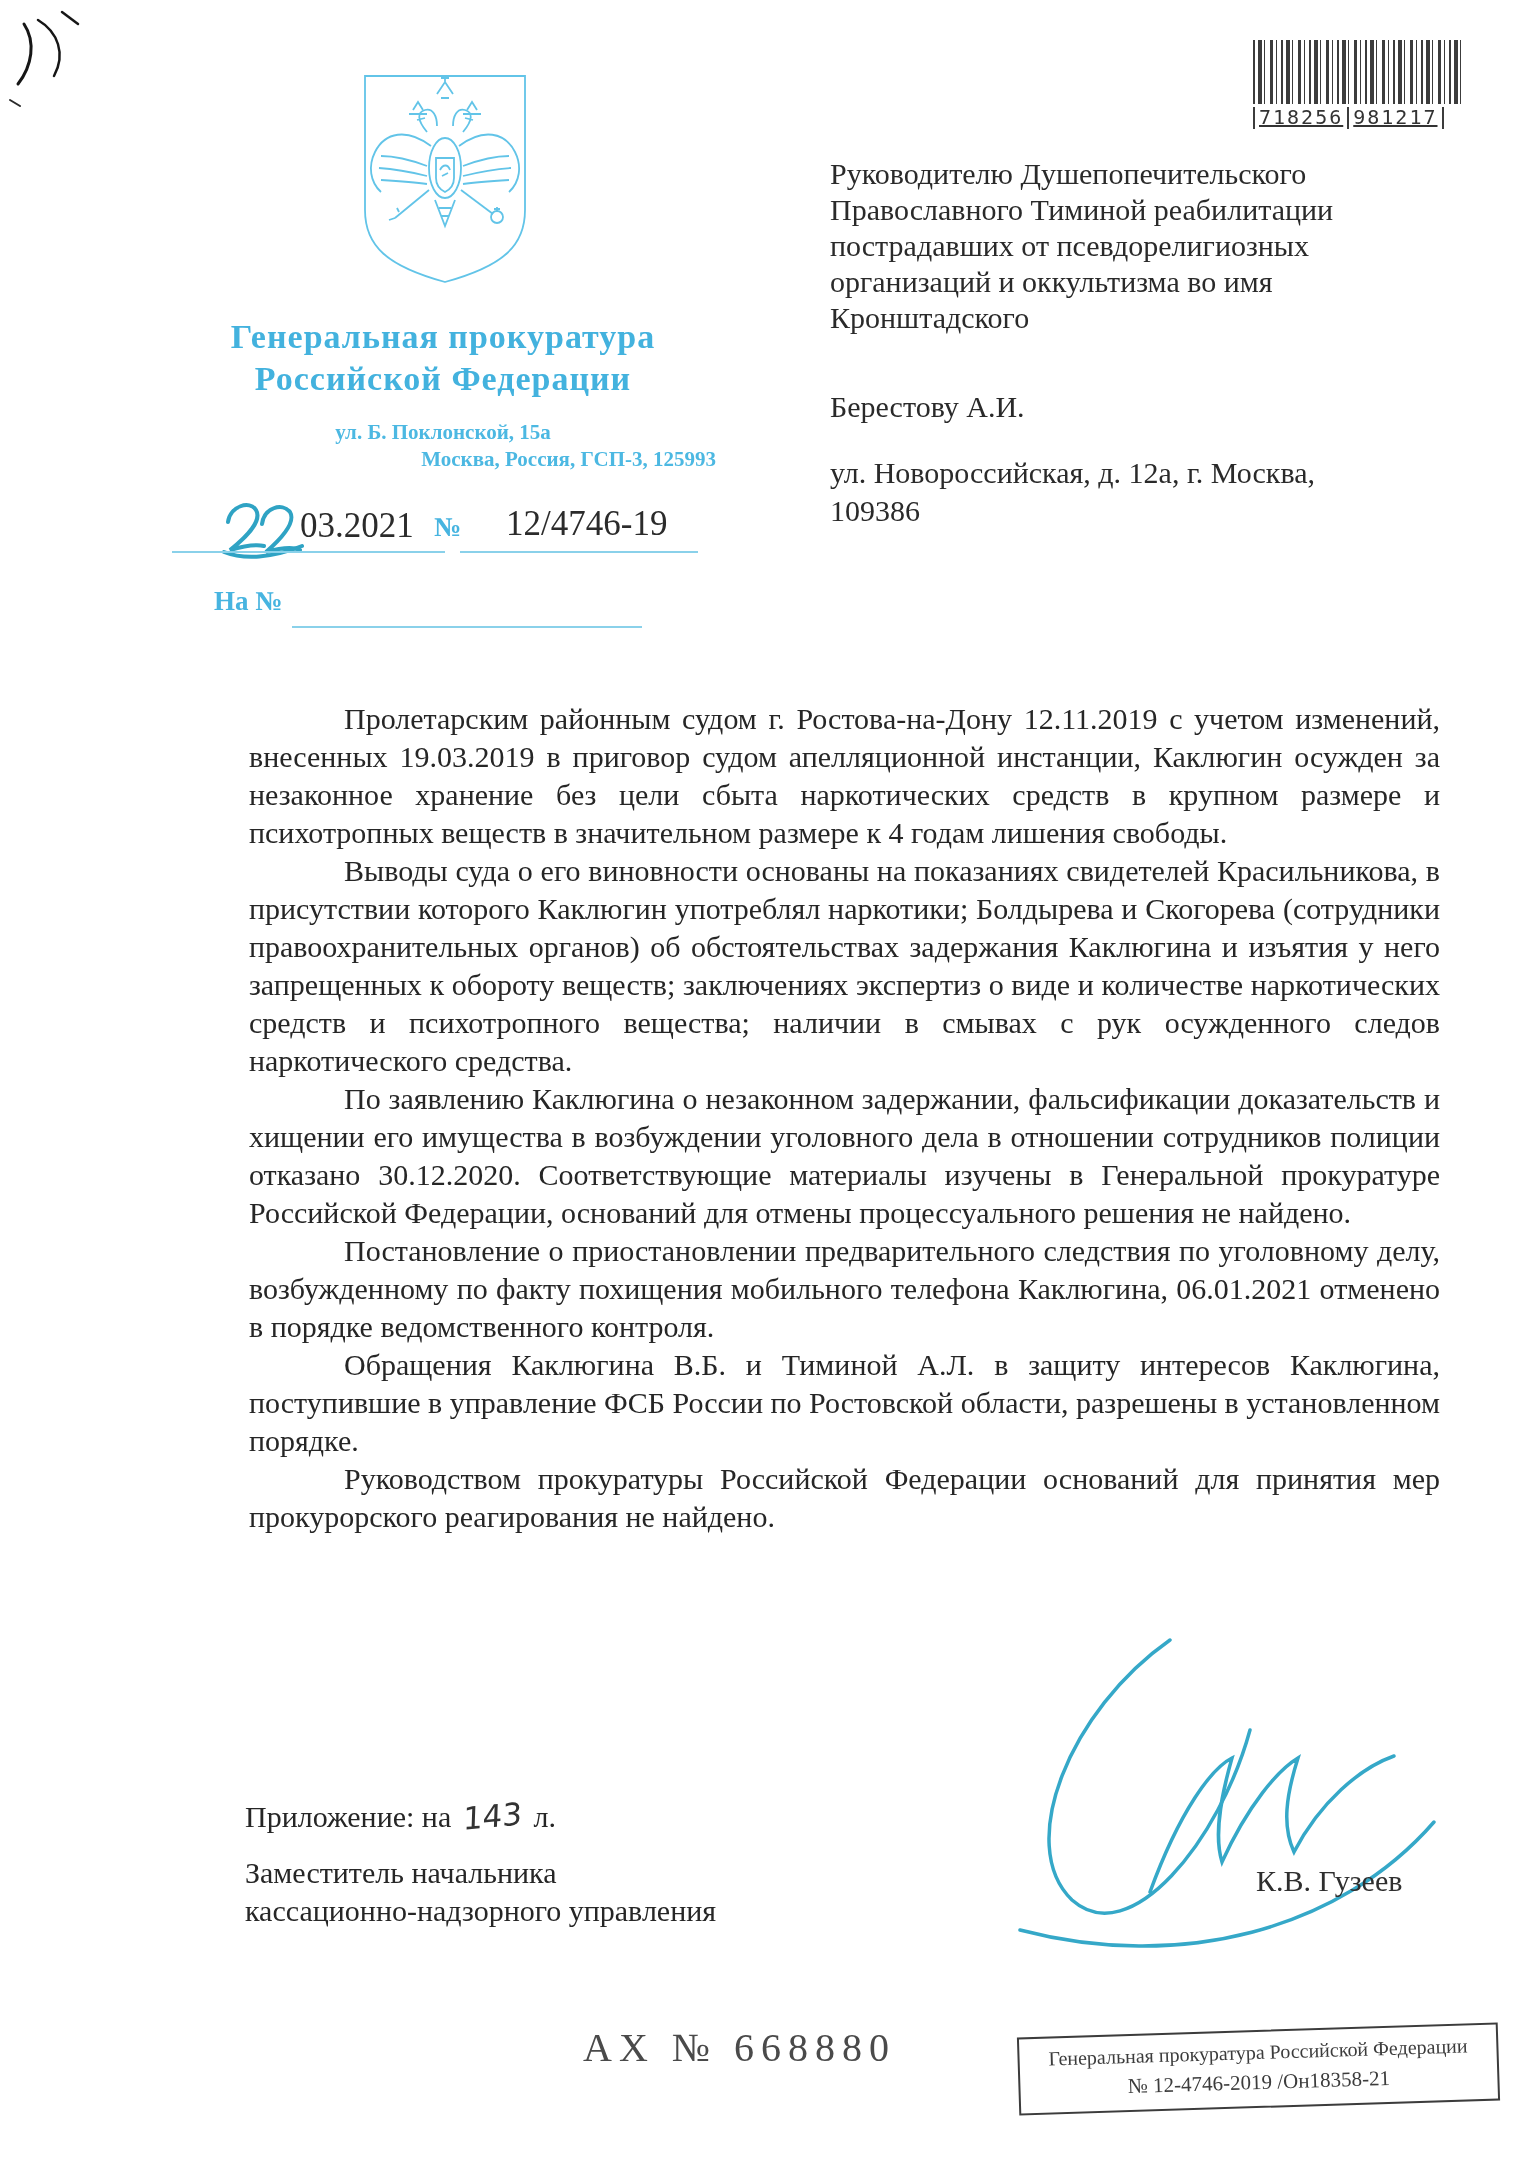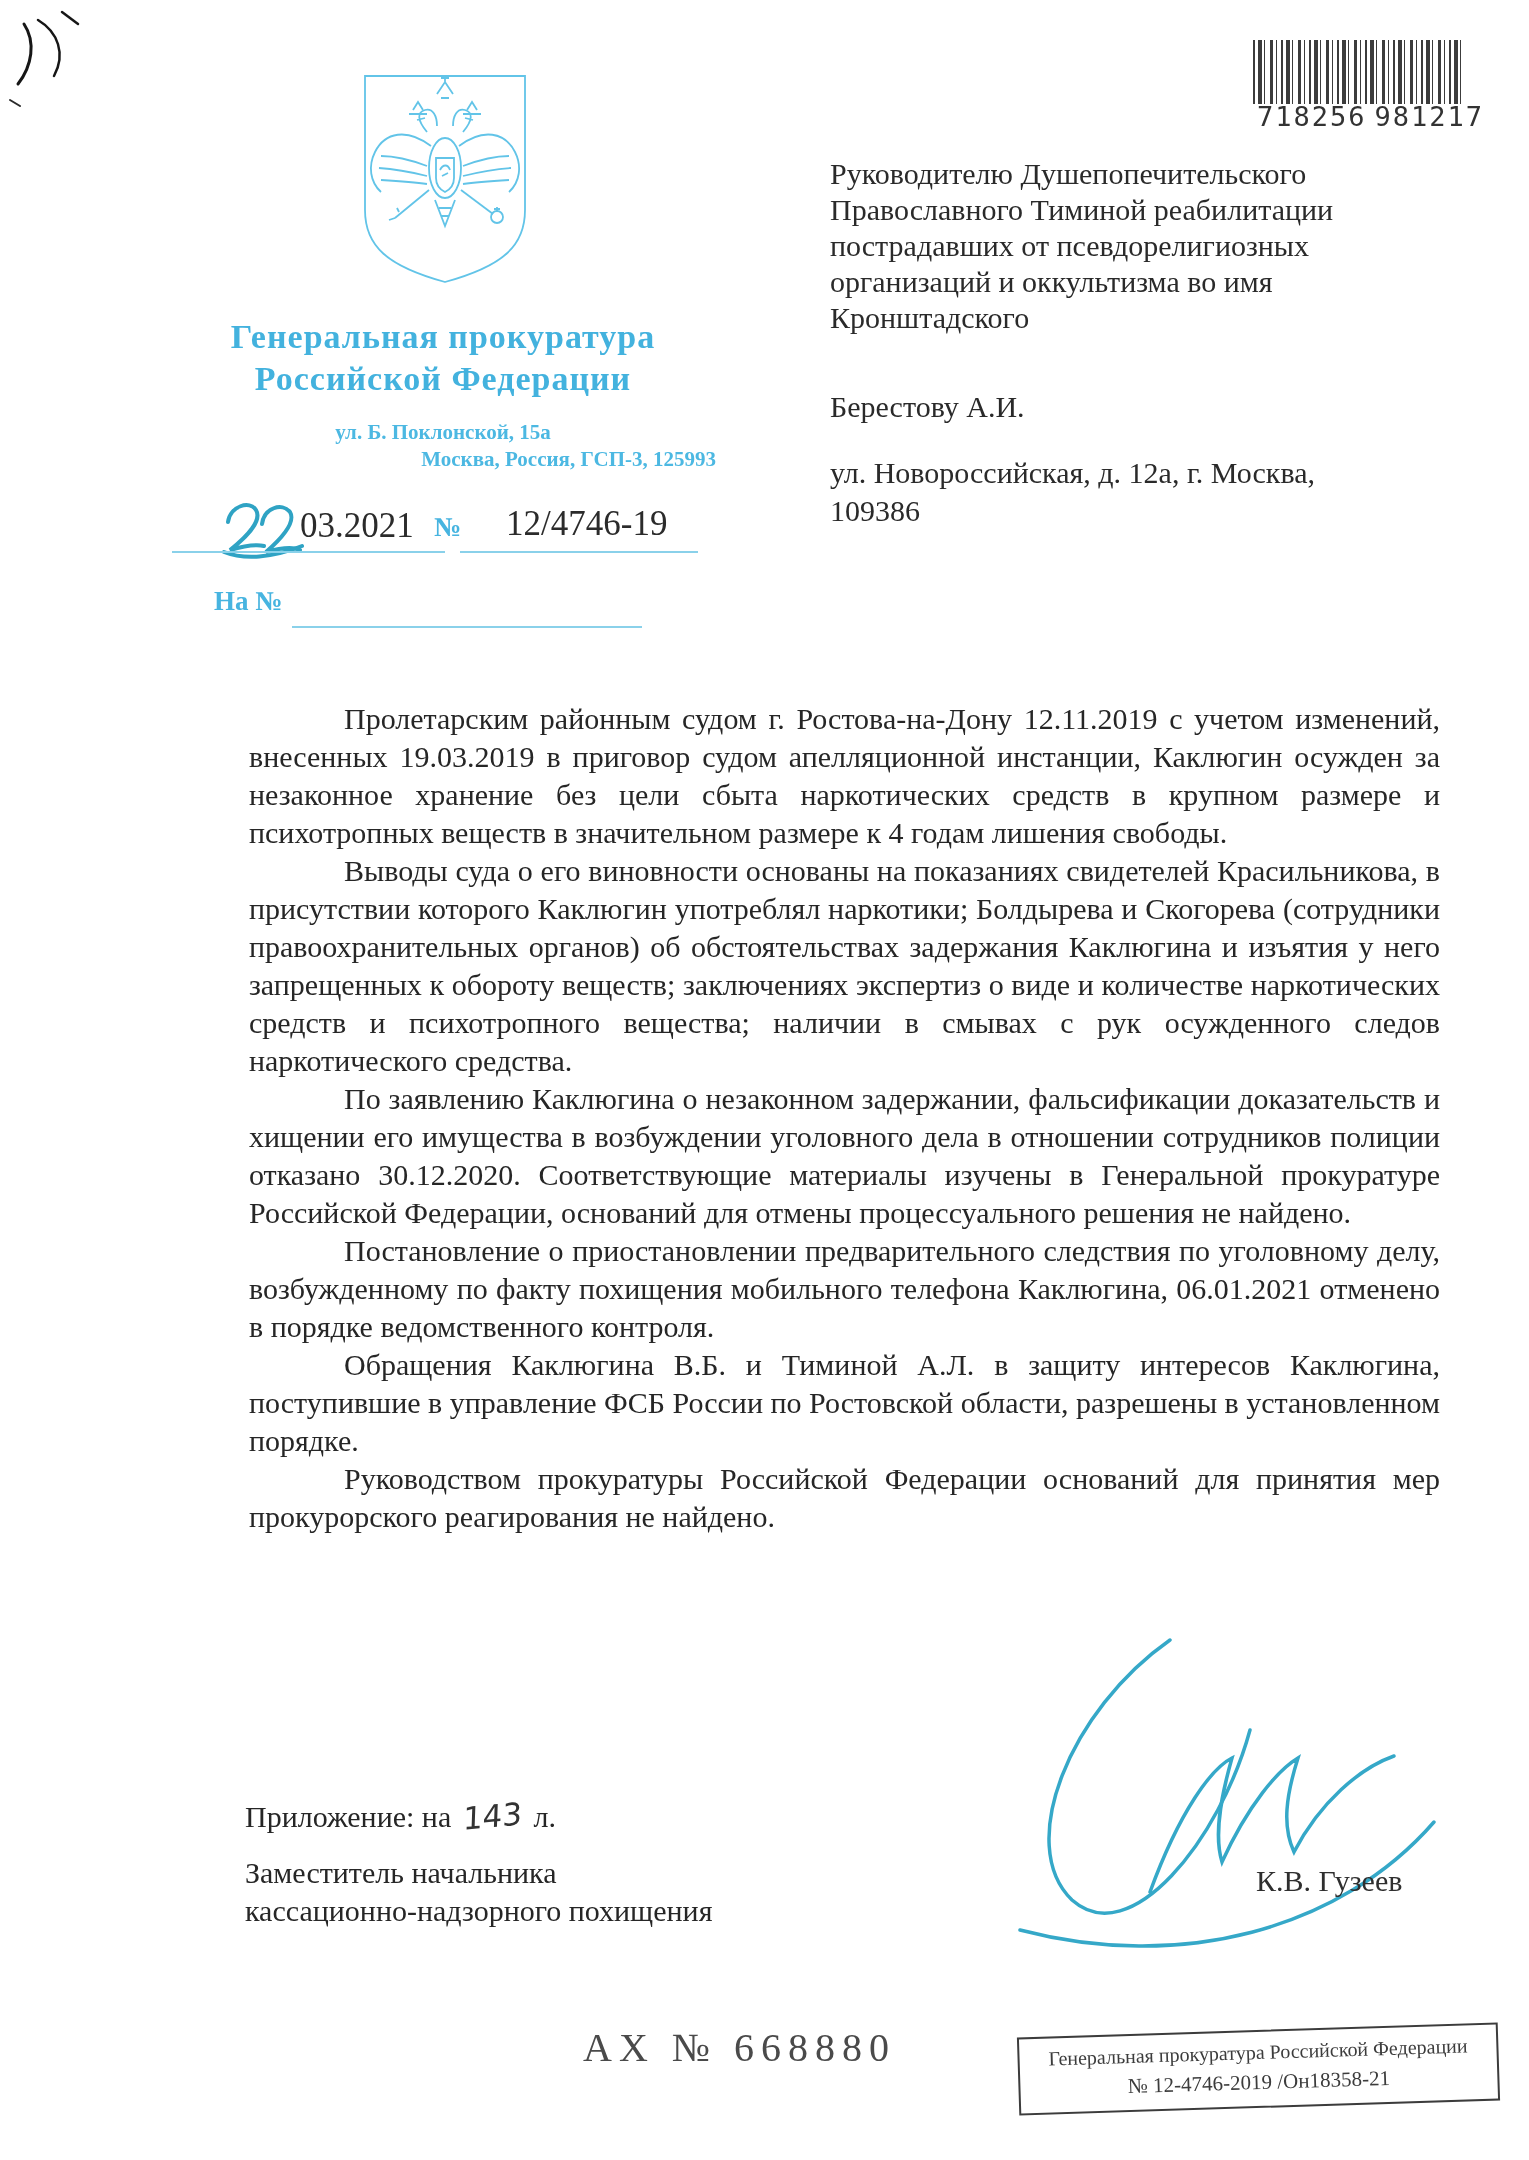--- a/index.html
+++ b/index.html
@@ -29,22 +29,22 @@
   .barcode{position:absolute;left:1253px;top:40px;width:212px;}
   .barcode-bars{width:212px;height:64px;
     background:repeating-linear-gradient(90deg,
       #3c3c3c 0 2px, transparent 2px 5px,
       #3c3c3c 5px 9px, transparent 9px 11px,
       #3c3c3c 11px 12px, transparent 12px 17px,
       #3c3c3c 17px 20px, transparent 20px 23px,
       #3c3c3c 23px 24px, transparent 24px 28px);}
   .barcode-digits{display:flex;align-items:flex-end;gap:4px;margin-top:1px;}
   .guard{width:2px;height:22px;background:#3c3c3c;}
-  .bdig{font-family:"DejaVu Sans Mono", monospace;font-size:27px;color:#333;
-    letter-spacing:2px;line-height:24px;}
+  .bdig{font-family:"DejaVu Sans Mono", monospace;font-size:20px;color:#333;
+    letter-spacing:2px;line-height:24px;text-decoration:underline;}
   
   .recipient{position:absolute;left:830px;top:156px;width:600px;
     font-size:30px;line-height:36px;color:#2a2a2a;}
   .addressee{position:absolute;left:830px;top:390px;font-size:30px;color:#2a2a2a;}
   .rec-addr1{position:absolute;left:830px;top:456px;font-size:30px;color:#2a2a2a;}
   .rec-addr2{position:absolute;left:830px;top:494px;font-size:30px;color:#2a2a2a;}
   
   .body-text{position:absolute;left:249px;top:700px;width:1191px;}
   .body-text p{margin:0;font-size:30px;line-height:38px;text-align:justify;
     text-indent:95px;color:#262626;}
@@ -167,21 +167,21 @@
     <p>Руководством прокуратуры Российской Федерации оснований для принятия мер прокурорского реагирования не найдено.</p>
   </div>
 
   <div class="attachment">
     <span>Приложение: на</span>
     <span class="hand-num">143</span>
     <span>л.</span>
   </div>
 
   <div class="sig-title sig-t1">Заместитель начальника</div>
-  <div class="sig-title sig-t2">кассационно-надзорного похищения</div>
+  <div class="sig-title sig-t2">кассационно-надзорного управления</div>
   <svg class="sig-swoosh" viewBox="0 0 650 380">
     <g stroke="#35a8c8" stroke-width="3.5" fill="none" stroke-linecap="round">
       <path d="M350,40 C250,110 195,245 252,300 C310,352 400,240 430,130"></path>
       <path d="M330,292 C360,210 392,168 412,158 C400,200 394,236 402,262 C428,205 458,170 478,158 C466,196 462,226 474,252 C500,202 540,168 574,156"></path>
       <path d="M200,330 C360,372 520,330 614,222"></path>
     </g>
   </svg>
   <div class="sig-name">К.В. Гузеев</div>
 
   <div class="ax-stamp">АХ № 668880</div>

